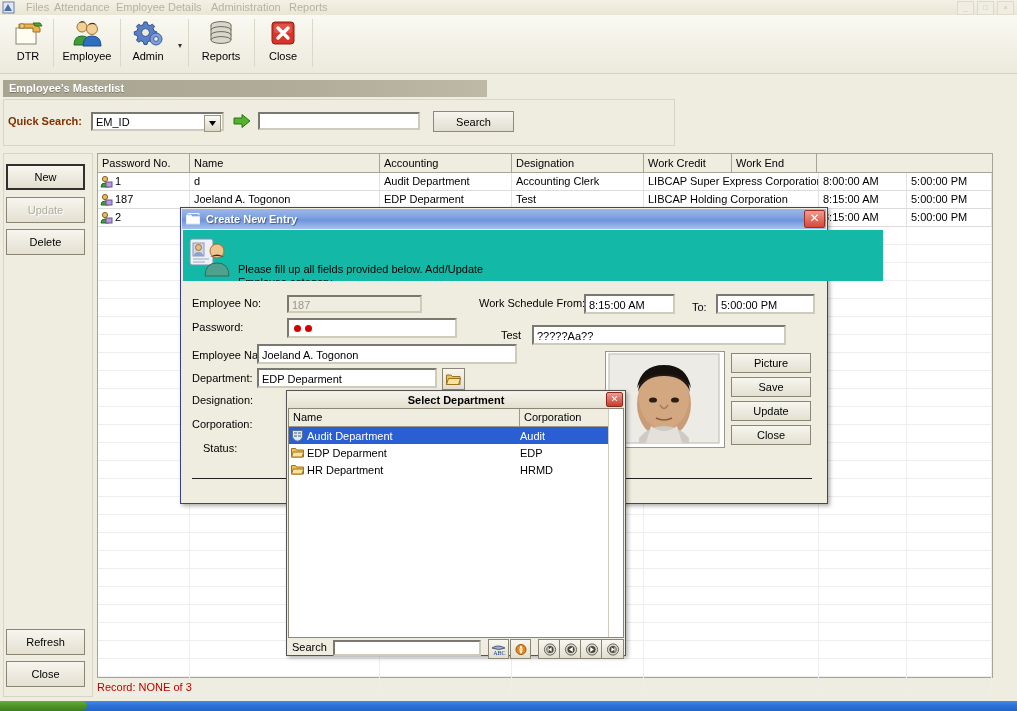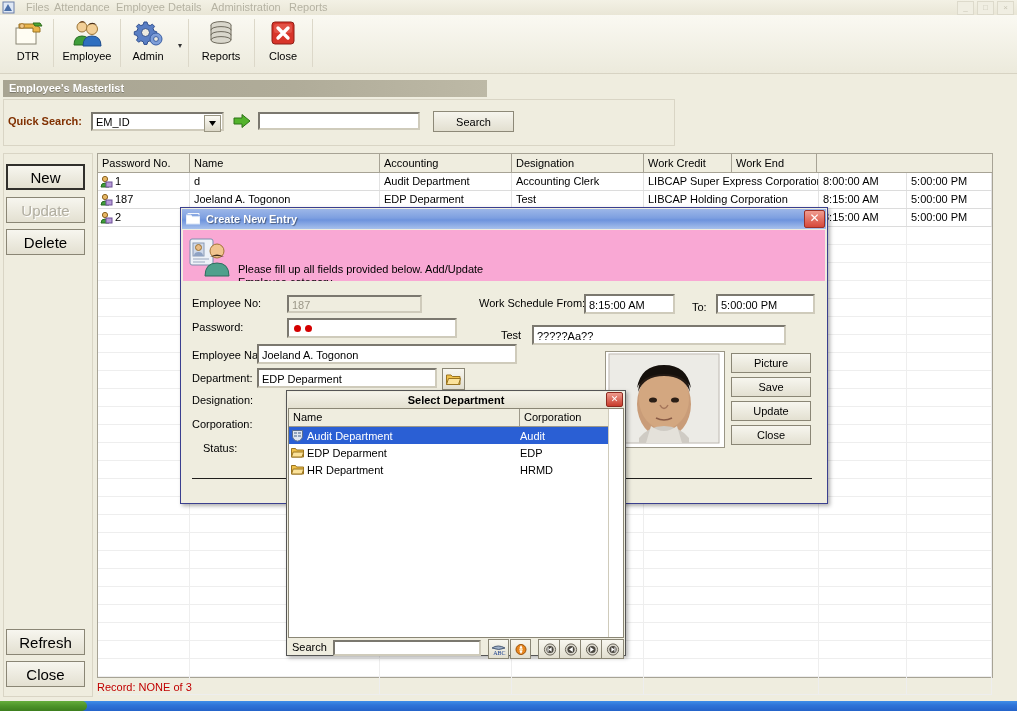--- a/index.html
+++ b/index.html
@@ -52,21 +52,21 @@
     font-size:11px;font-family:inherit;}
   .qsbtn{position:absolute;left:433px;top:111px;width:81px;height:21px;
     background:linear-gradient(#f6f5ee,#e2dfd0);border:1px solid #8d8978;
     font-size:11px;font-family:inherit;cursor:default;}
 
   
   .leftpanel{position:absolute;left:3px;top:153px;width:88px;height:542px;
     background:#efeddf;border:1px solid #d9d5c5;}
   .lbtn{position:absolute;left:6px;width:79px;height:26px;
     background:linear-gradient(#f7f6ef,#e3e0d1);border:1px solid #8a8675;
-    font-size:15px;font-family:inherit;cursor:default;color:#000;}
+    font-size:11px;font-family:inherit;cursor:default;color:#000;}
   .lbtn.primary{border:2px solid #31302c;}
   .lbtn.disabled{color:#b0ada0;text-shadow:1px 1px 0 #fff;}
 
   
   .grid{position:absolute;left:97px;top:153px;width:896px;height:525px;
     background:#fff;border:1px solid #a7a395;box-sizing:border-box;}
   .gridhead{display:flex;height:18px;background:#efeddf;border-bottom:1px solid #a7a395;}
   .gh{border-right:1px solid #a7a395;font-size:11px;line-height:18px;padding-left:4px;
     box-sizing:border-box;overflow:hidden;white-space:nowrap;background:#efeddf;}
   .grow{display:flex;height:17px;border-bottom:1px solid #dcdcdc;}
@@ -84,21 +84,21 @@
     box-shadow:2px 2px 4px rgba(0,0,0,.32);}
   .dlg-tb{position:absolute;left:1px;top:1px;width:644px;height:20px;
     background:linear-gradient(180deg,#9db7e8 0%,#7d9fe0 45%,#6d93dd 55%,#a8c1ec 100%);
     display:flex;align-items:center;}
   .dlg-tb .ico{width:16px;height:14px;margin-left:4px;display:flex;align-items:center;}
   .dlg-tb .ttl{margin-left:4px;color:#fff;font-weight:bold;font-size:11px;
     text-shadow:1px 1px 1px rgba(0,0,0,.45);}
   .dlg-x{position:absolute;right:2px;top:2px;width:19px;height:16px;
     background:linear-gradient(#f09c90,#d6483a);border:1px solid #9c3026;border-radius:2px;
     color:#fff;font-size:12px;font-weight:bold;line-height:14px;text-align:center;cursor:default;}
-  .dlg-banner{position:absolute;left:2px;top:22px;width:642px;height:51px;background:#f9a8d4;}
+  .dlg-banner{position:absolute;left:2px;top:22px;width:700px;height:51px;background:#14b8a6;}
   .dlg-banner .bico{position:absolute;left:6px;top:5px;width:42px;height:42px;}
   .dlg-banner .btxt{position:absolute;left:55px;top:33px;font-size:11px;line-height:13px;}
   .dlg-body{position:absolute;left:2px;top:73px;width:642px;height:221px;background:#efeddf;}
 
   .flab{position:absolute;font-size:11px;color:#000;}
   .fin{position:absolute;border:2px inset #cfcbbb;background:#fff;box-sizing:border-box;
     padding:1px 3px;font-size:11px;font-family:inherit;color:#000;}
   .fin.ro{background:#efeddf;color:#9b9787;}
   .fin.pw{display:flex;align-items:center;gap:4px;padding-left:5px;}
   .pwdot{width:7px;height:7px;border-radius:50%;background:#d40000;}

